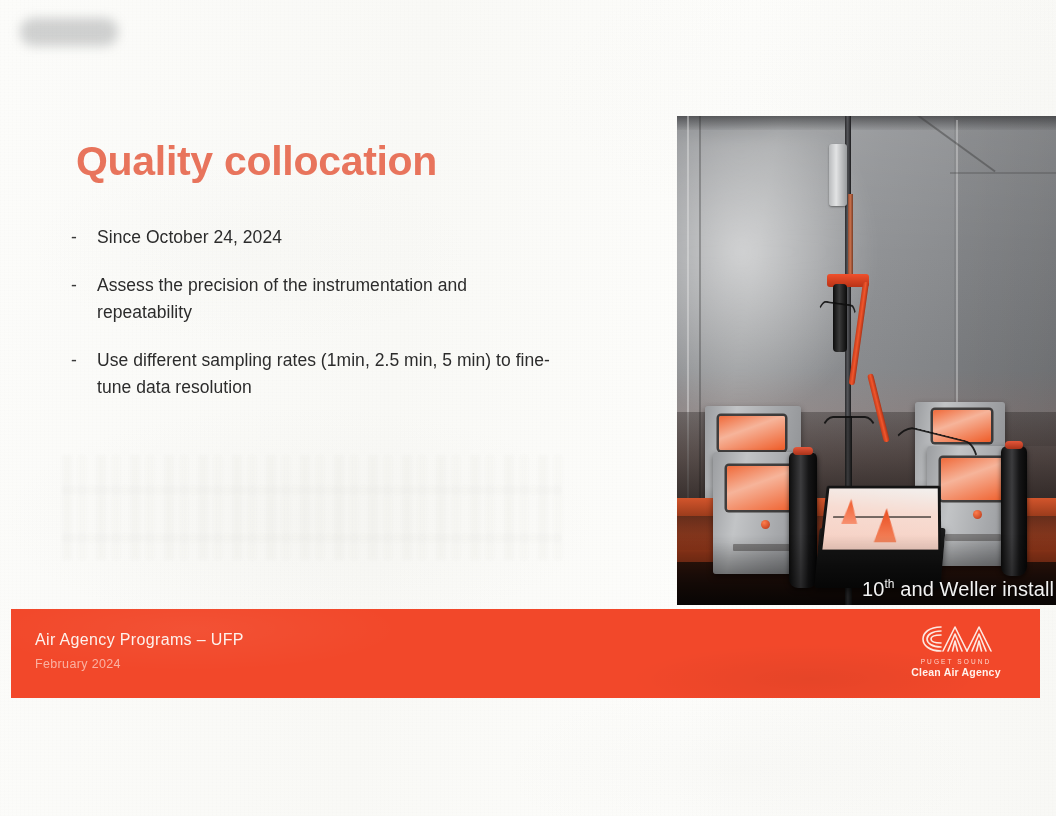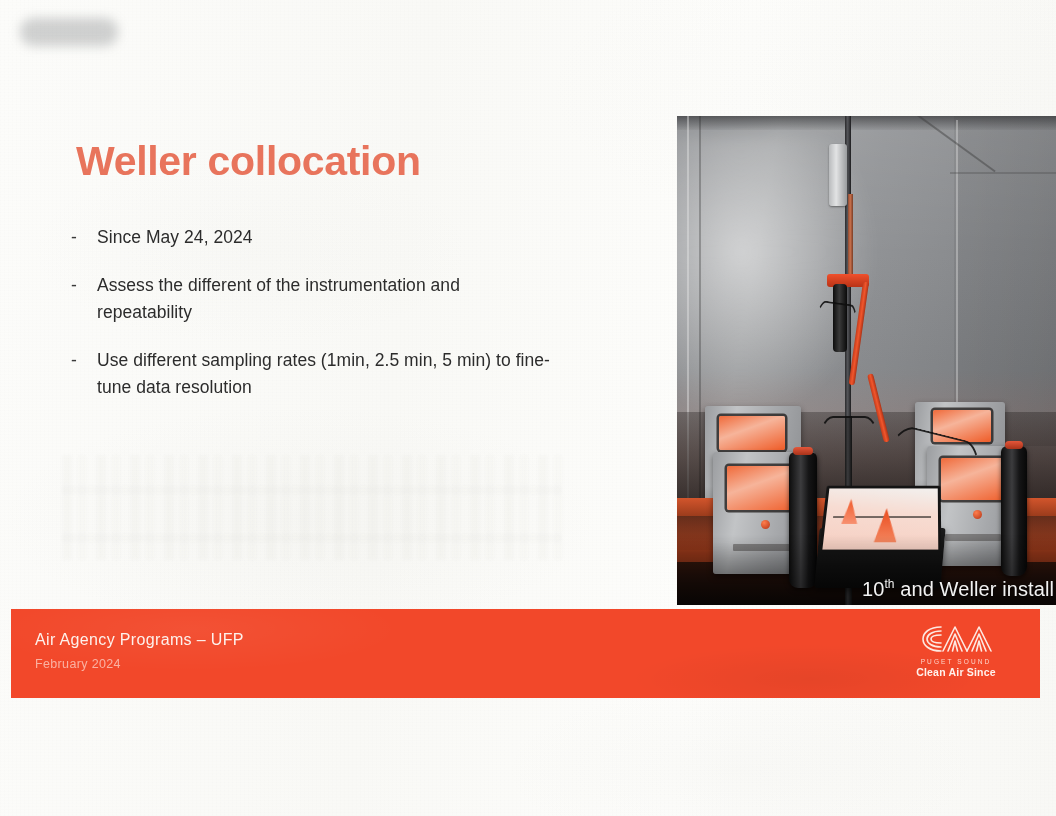--- a/index.html
+++ b/index.html
@@ -401,30 +401,30 @@
 </head>
 <body>
 
 <div id="page">
 
   <div id="paper"></div>
   <div id="grain"></div>
   <div id="ghost-band"></div>
   <div id="redaction-smudge"></div>
 
-  <div id="title">Weller collocation</div>
+  <div id="title">Quality collocation</div>
 
   <div id="bullets">
     <div class="bullet">
       <span class="dash">-</span>
-      <span class="txt">Since May 24, 2024</span>
+      <span class="txt">Since October 24, 2024</span>
     </div>
     <div class="bullet">
       <span class="dash">-</span>
-      <span class="txt">Assess the different of the instrumentation and repeatability</span>
+      <span class="txt">Assess the precision of the instrumentation and repeatability</span>
     </div>
     <div class="bullet">
       <span class="dash">-</span>
       <span class="txt">Use different sampling rates (1min, 2.5 min, 5 min) to fine-tune data resolution</span>
     </div>
   </div>
 
   <div id="photo">
     <div id="wall-back" class="wall"></div>
     <div id="wall-glow"></div>
@@ -505,17 +505,17 @@
           <path d="M22 12 C16 12 12 13.6 12 16 C12 18.4 16 20 22 20"></path>
           <path d="M24 28 L36 4 L48 28"></path>
           <path d="M29 28 L36 11 L43 28"></path>
           <path d="M33.5 28 L36 18 L38.5 28"></path>
           <path d="M48 28 L60 4 L72 28"></path>
           <path d="M53 28 L60 11 L67 28"></path>
           <path d="M57.5 28 L60 18 L62.5 28"></path>
         </g>
       </svg>
       <div id="logo-sup">PUGET SOUND</div>
-      <div id="logo-name">Clean Air Since</div>
+      <div id="logo-name">Clean Air Agency</div>
     </div>
   </div>
 
 </div>
 
 </body></html>

